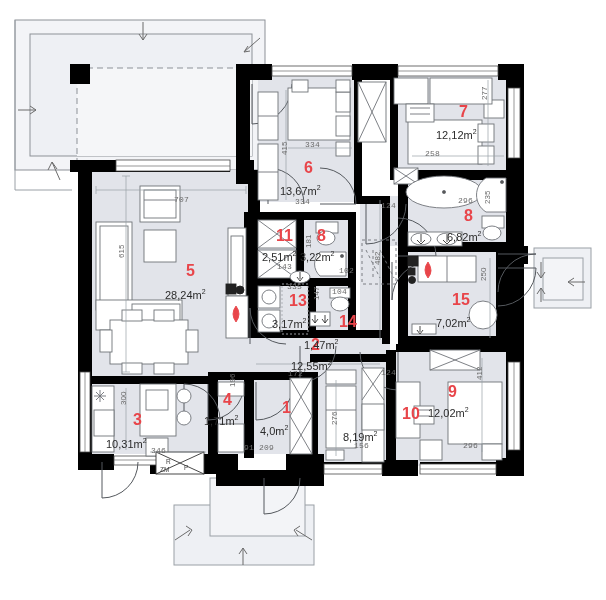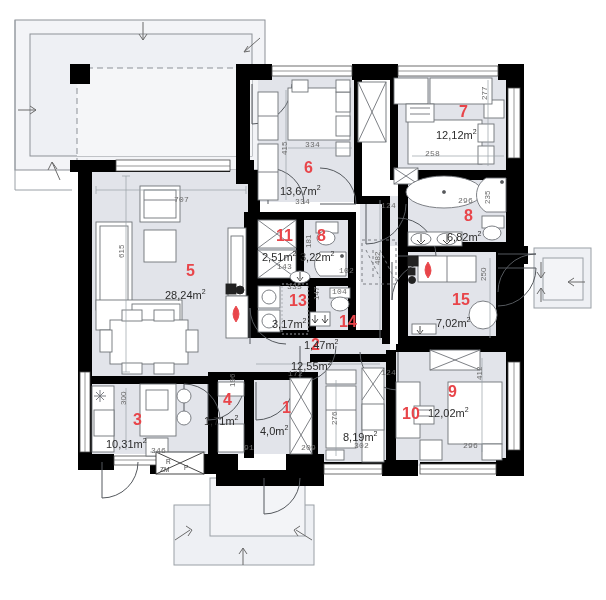--- a/index.html
+++ b/index.html
@@ -476,26 +476,26 @@
       <div class="lbl dim" style="left: 277px; top: 263px; text-align: center;">143</div>
       <div class="lbl dimv" style="left: 305px; top: 248px;">181</div>
       <div class="lbl dim" style="left: 339px; top: 267px;">102</div>
       <div class="lbl dim" style="left: 287px; top: 283px;">335</div>
       <div class="lbl dimv" style="left: 313px; top: 300px;">147</div>
       <div class="lbl dim" style="left: 332px; top: 288px;">104</div>
       <div class="lbl dimv" style="left: 374px; top: 265px;">482</div>
       <div class="lbl dim" style="left: 381px; top: 202px;">124</div>
       <div class="lbl dim" style="left: 381px; top: 369px;">124</div>
       <div class="lbl dim" style="left: 288px; top: 370px;">172</div>
-      <div class="lbl dim" style="left: 259px; top: 444px; margin-left: 42px;">209</div>
+      <div class="lbl dim" style="left: 259px; top: 444px;">209</div>
       <div class="lbl dimv" style="left: 229px; top: 387px;">196</div>
       <div class="lbl dim" style="left: 207px; top: 444px; margin-left: 37px;">91</div>
       <div class="lbl dimv" style="left: 120px; top: 405px;">300</div>
       <div class="lbl dim" style="left: 151px; top: 447px;">346</div>
-      <div class="lbl dim" style="left: 354px; top: 442px;">302</div>
+      <div class="lbl dim" style="left: 354px; top: 442px;">156</div>
       <div class="lbl dimv" style="left: 331px; top: 425px;">276</div>
       <div class="lbl dimv" style="left: 476px; top: 380px;">412</div>
       <div class="lbl dim" style="left: 463px; top: 442px;">296</div>
       <div class="lbl appl" style="left: 166px; top: 459px;">R</div>
       <div class="lbl appl" style="left: 160px; top: 467px;">ZM</div>
       <div class="lbl appl" style="left: 184px; top: 465px;">P</div>
     </div>
 
 </div>
 

